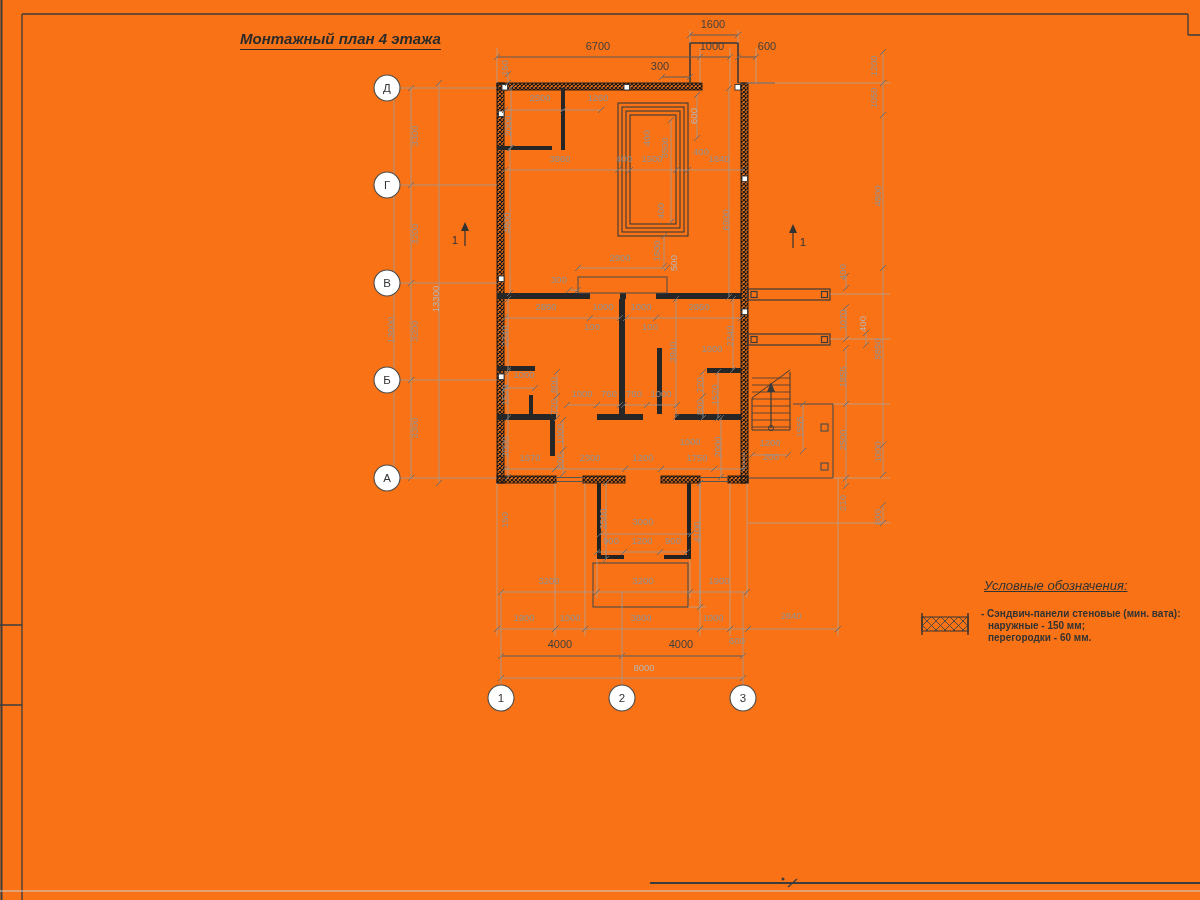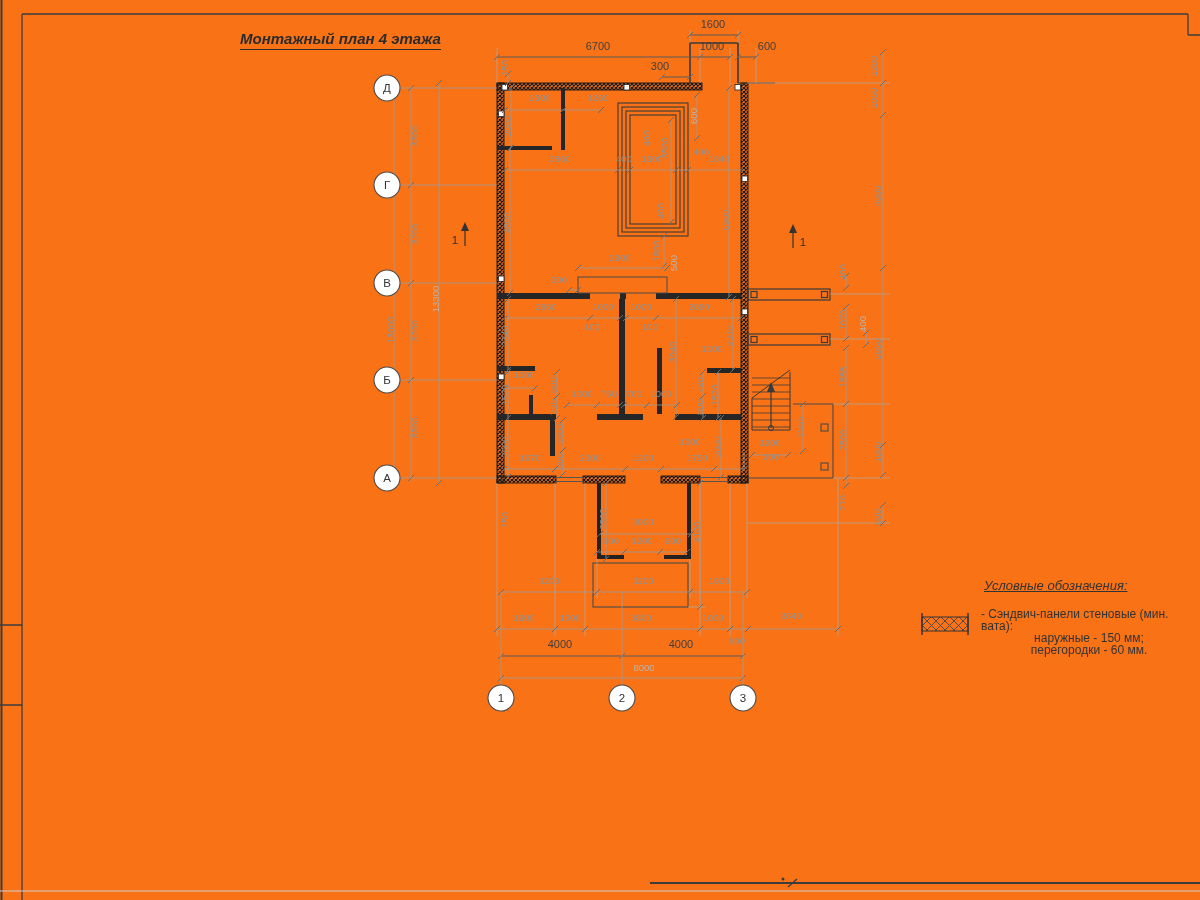--- a/index.html
+++ b/index.html
@@ -4,22 +4,22 @@
 <style>
   html,body{margin:0;padding:0;background:#fff;}
   .sheet{position:relative;width:1200px;height:900px;background:#f97316;overflow:hidden;
          font-family:"Liberation Sans", sans-serif;}
   svg{position:absolute;left:0;top:0;}
   .page-title{position:absolute;left:240px;top:30px;font-size:15px;font-style:italic;
     font-weight:bold;color:#2b2b2b;border-bottom:1.5px solid #2b2b2b;padding-bottom:2px;}
   .legend{position:absolute;left:920px;top:578px;width:270px;color:#333;}
   .legend-title{position:absolute;left:64px;top:0;font-size:13px;font-style:italic;
     text-decoration:underline;color:#333;}
-  .legend-text{position:absolute;left:61px;top:30px;font-size:12px;line-height:12px;color:#333;}
-  .legend-text .ind{padding-left:7px;text-align:center;}
+  .legend-text{position:absolute;left:61px;top:30px;font-size:10px;line-height:12px;color:#333;font-weight:bold;}
+  .legend-text .ind{padding-left:7px;}
 </style>
 </head>
 <body>
 
 <div class="sheet">
 
   <svg width="1200" height="900" viewBox="0 0 1200 900">
     <defs>
       <pattern id="wallhatch" width="4" height="4" patternUnits="userSpaceOnUse">
         <path d="M0,4 L4,0 M0,0 L4,4" stroke="#181818" stroke-width="1.2"></path>

